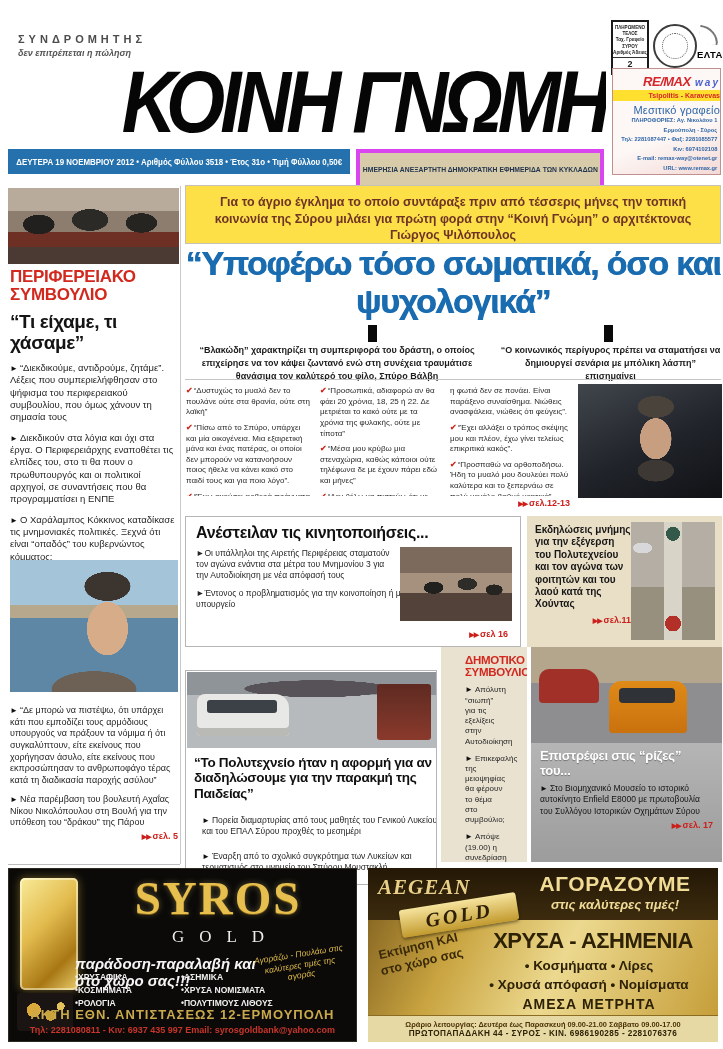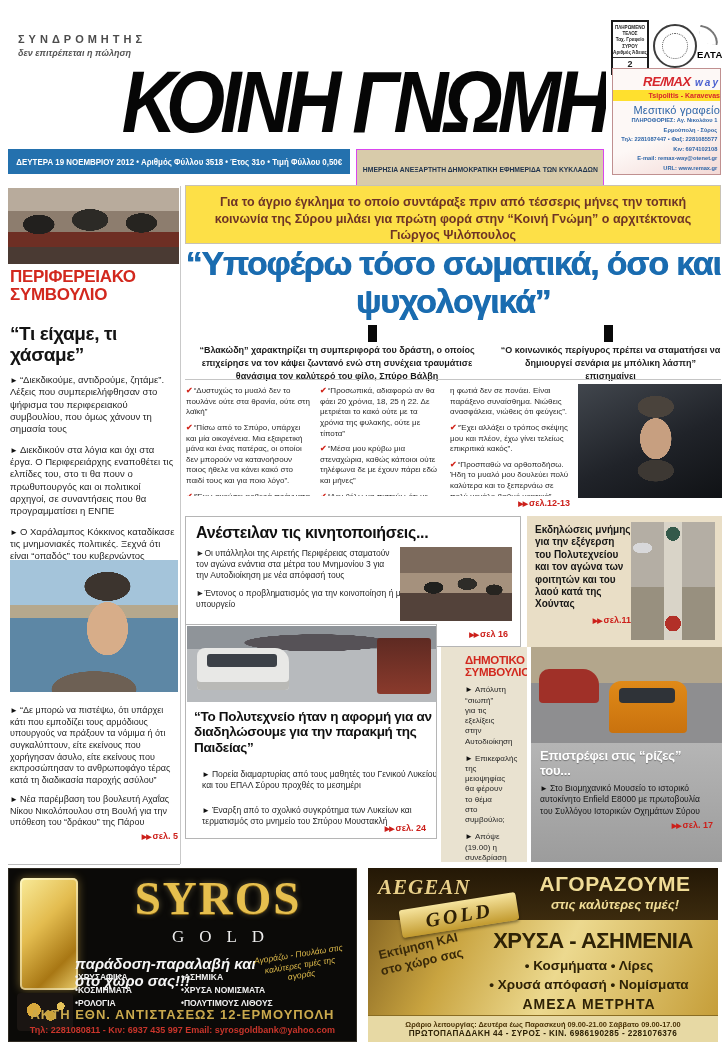--- a/index.html
+++ b/index.html
@@ -33,21 +33,21 @@
   .remax-brandrow{margin-top:3px;font-style:italic;font-weight:bold;white-space:nowrap}
   .remax-brand{font-size:13px;color:#d6262c;letter-spacing:-.5px}
   .remax-way{font-size:10px;color:#4a5fd0;letter-spacing:2px}
   .remax-agents{background:#ffe02e;color:#d6262c;font-size:7px;font-weight:bold;padding:2px 0;white-space:nowrap}
   .remax-office{color:#2f66a8;font-size:11px;margin-top:3px;letter-spacing:.2px}
   .remax-line{color:#2f66a8;font-size:6px;font-weight:bold;line-height:1.6;white-space:nowrap;transform:scaleX(.95)}
 
   
   .datebar{left:8px;top:149px;width:342px;height:25px;background:#2471ae;display:flex;align-items:center}
   .datebar span{color:#fff;font-size:8.5px;font-weight:bold;white-space:nowrap;transform:scaleX(.93);transform-origin:left center;padding-left:9px}
-  .tagline{left:356px;top:149px;width:248px;height:40px;background:#d8cbaa;border:1px solid #d946ef;
+  .tagline{left:356px;top:149px;width:248px;height:40px;background:#d8cbaa;border:4px solid #d946ef;
            display:flex;align-items:center;justify-content:center}
   .tagline span{color:#22354e;font-size:7.3px;font-weight:bold;white-space:nowrap;transform:scaleX(.93)}
 
   
   .vrule{left:180px;top:186px;width:1px;height:678px;background:#c9c9c9}
   .hr1{left:185px;top:379px;width:536px;height:1px;background:#c5c5c5}
   .hr-left{left:8px;top:864px;width:172px;height:1px;background:#bdbdbd}
 
   
   .kicker{left:185px;top:185px;width:536px;height:59px;background:#fde047;border:1px solid #c8c2b4;
@@ -107,41 +107,41 @@
   .truck{position:absolute;right:6px;top:12px;width:54px;height:56px;background:linear-gradient(180deg,#5e2a22,#8a3a2c);border-radius:3px}
   .ph-cars{position:absolute;left:0;top:0;width:100%;height:96px;
       background:linear-gradient(180deg,#b3a68c 0 38%,#8e8e90 38% 100%)}
   .car-red{position:absolute;left:8px;top:22px;width:60px;height:34px;background:#a03028;border-radius:10px 16px 4px 4px}
   .car-orange{position:absolute;left:78px;top:34px;width:78px;height:52px;background:linear-gradient(180deg,#e08a18,#c9720e);border-radius:12px 12px 4px 4px}
   .car-orange .win{position:absolute;left:10px;top:7px;width:56px;height:15px;background:#2f3338;border-radius:4px}
 
   
   .regional{left:10px;top:268px;width:168px}
   .sec-head{color:#d2281e;font-size:17px;font-weight:bold;line-height:1.06;letter-spacing:-.3px}
-  .reg-title{margin-top:20px;width:120px;color:#141414;font-size:19px;font-weight:bold;line-height:1.1;letter-spacing:-.4px}
+  .reg-title{margin-top:8px;width:120px;color:#141414;font-size:19px;font-weight:bold;line-height:1.1;letter-spacing:-.4px}
   .bl{font-size:9.5px;line-height:1.3;color:#262626;margin-top:8px}
   .bl .tri{font-size:8px;color:#111;margin-right:2px}
   .ref-line{text-align:right;margin-top:2px}
   .mp-text{left:10px;top:698px;width:168px}
   .mp-text .bl{font-size:9px;margin-top:7px}
 
   
   .strike{left:185px;top:516px;width:336px;height:131px;border:1px solid #b5b5b5;background:#fff;padding:7px 10px;overflow:hidden}
   .strike h2{font-size:16px;letter-spacing:-.3px;color:#101010}
   .strike .b1{width:198px;font-size:8.5px;line-height:1.3;margin-top:6px;color:#262626}
   .strike .b2{width:320px;font-size:8.5px;line-height:1.3;margin-top:7px;color:#262626}
   .strike .ref-abs{position:absolute;right:12px;bottom:7px}
 
   
   .memorial{left:527px;top:516px;width:195px;height:131px;background:#e9dec6;padding:8px;overflow:hidden}
   .memorial .txt{width:96px;font-size:10px;font-weight:bold;line-height:1.24;color:#161616}
   .memorial .ref-line{width:96px;margin-top:4px}
 
   
-  .protest{left:185px;top:624px;width:252px;height:215px;border:1px solid #b5b5b5;background:#fff;overflow:hidden}
+  .protest{left:185px;top:670px;width:252px;height:215px;border:1px solid #b5b5b5;background:#fff;overflow:hidden}
   .protest h2{position:absolute;left:8px;top:84px;width:238px;font-size:13.5px;line-height:1.14;letter-spacing:-.3px;color:#101010}
   .protest .bl{position:absolute;left:8px;width:236px;font-size:8.5px;margin:8px}
   .protest .pb1{top:136px}.protest .pb2{top:172px}
   .protest .ref-abs{position:absolute;right:10px;bottom:5px}
 
   
   .municipal{left:441px;top:647px;width:86px;height:215px;background:#e9e2d0;padding:7px 24px;overflow:hidden}
   .municipal .sec-head{font-size:11.5px}
   .municipal .bl{font-size:8px;margin-top:7px;line-height:1.28}
   .municipal .ref-line{margin-top:8px}

